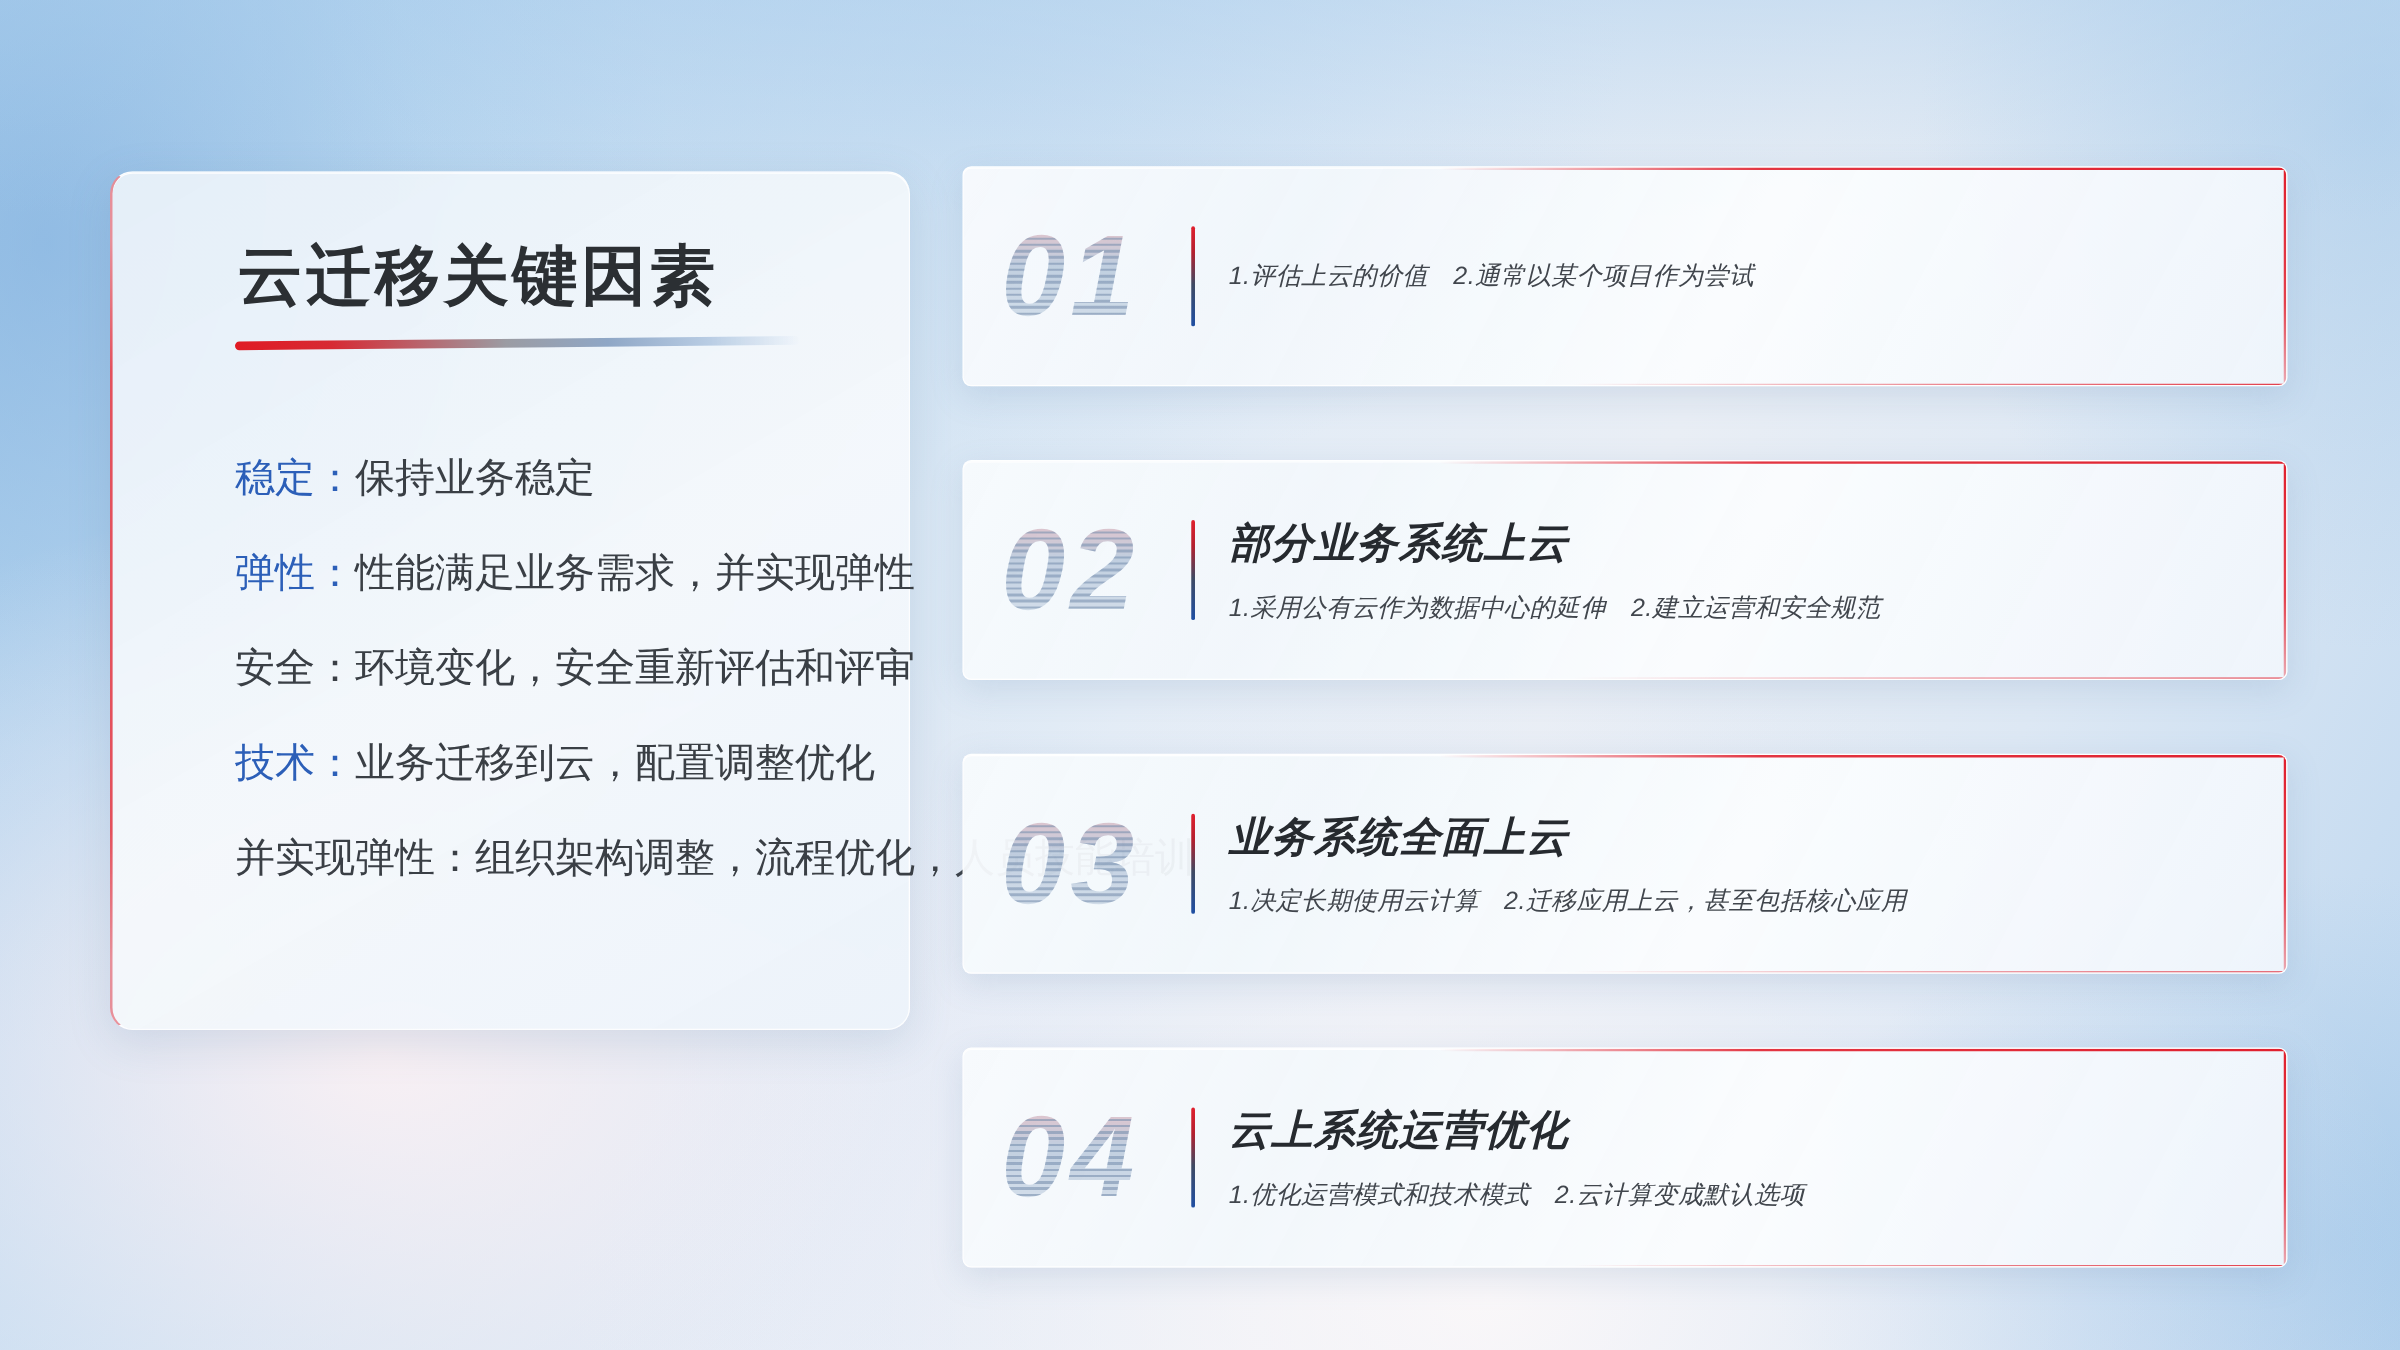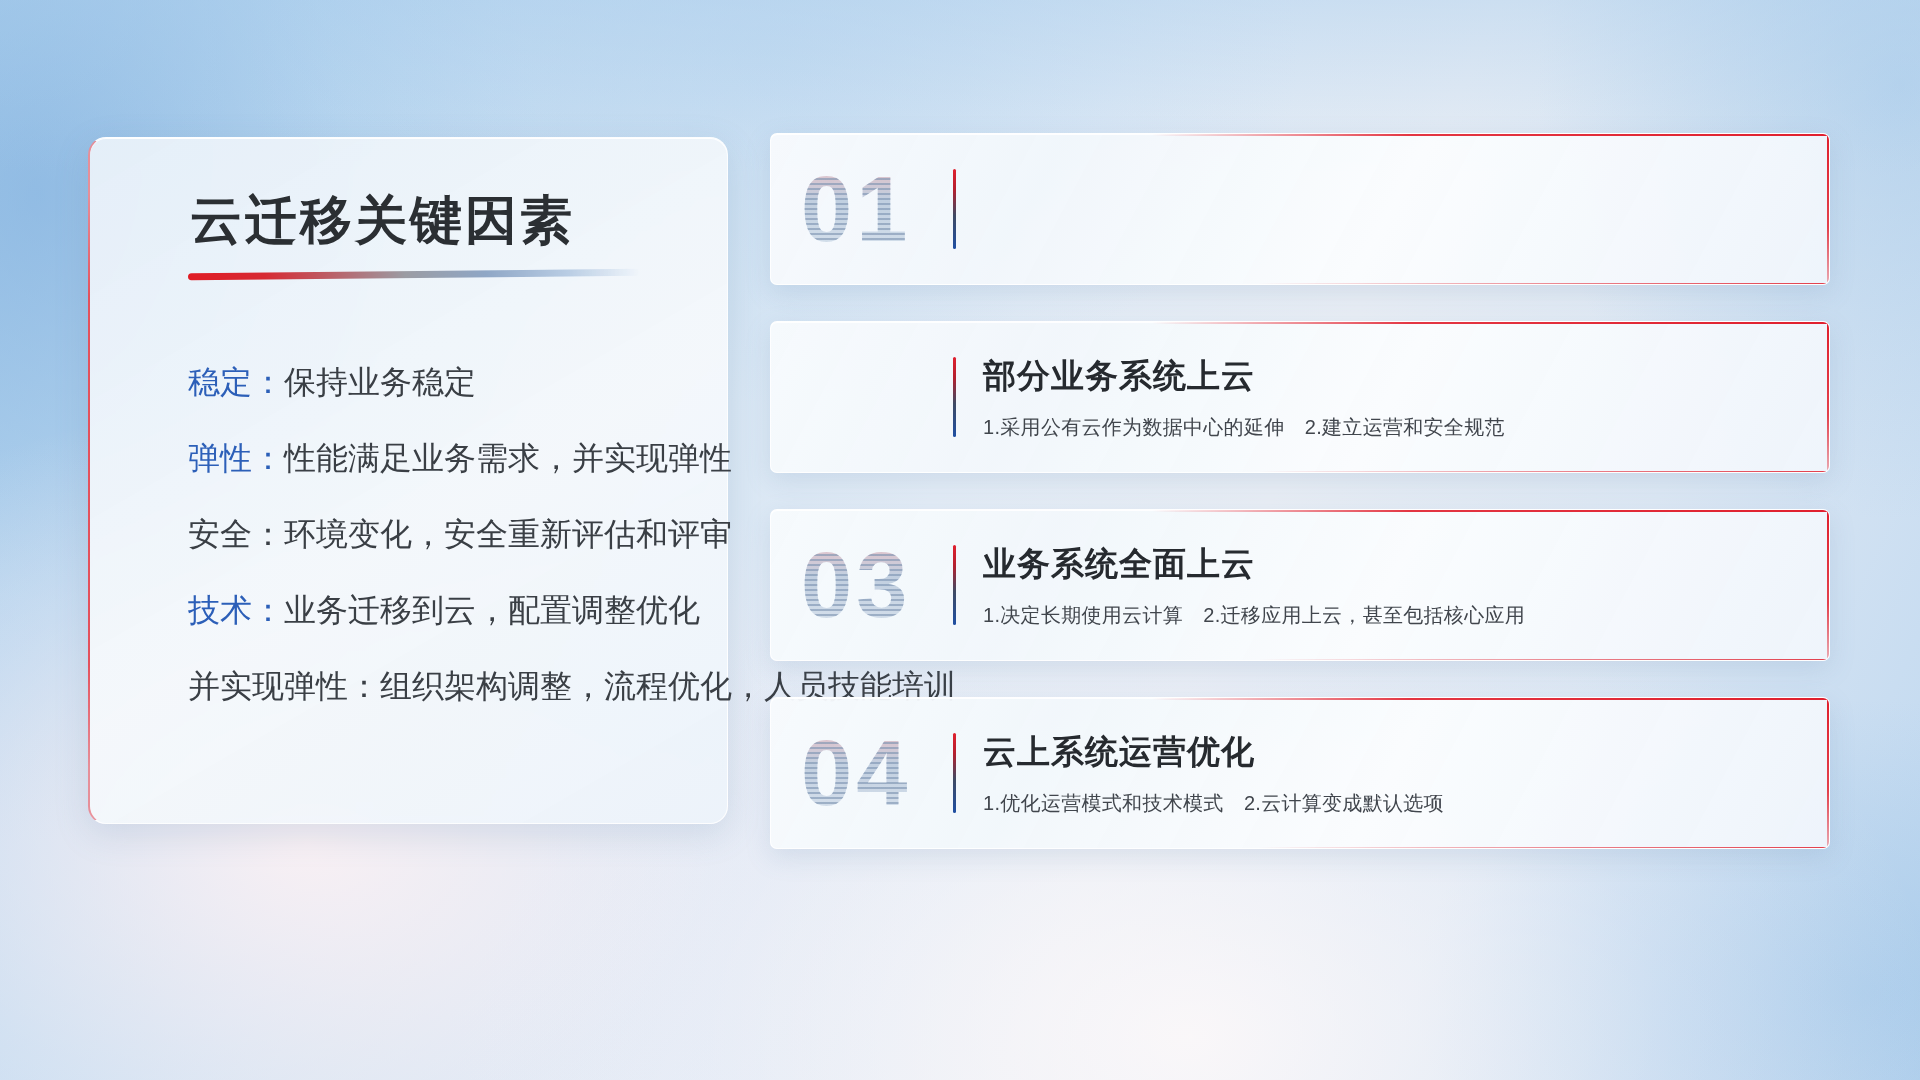--- a/index.html
+++ b/index.html
@@ -60,28 +60,29 @@
   .fact {
     font-size:32px; line-height:1; color:#3a3f45;
     margin-bottom:44px; white-space:nowrap;
   }
   .fact .k { color:#2c5fb8; }
   .fact .k.dark { color:#3a3f45; }
 
   
   #steps { position:absolute; left:770px; top:133px; width:1060px; }
   .step {
-    position:relative; height:152px; margin-bottom:36px;
+    position:relative; height:176px; margin-bottom:59px;
     border-radius:7px;
     background:linear-gradient(118deg,
       rgba(247,250,253,.97) 0%, rgba(242,247,251,.95) 26%,
       rgba(250,252,254,.97) 58%, rgba(240,245,251,.95) 100%);
     border:1px solid rgba(255,255,255,.9);
     box-shadow:0 8px 26px rgba(95,130,170,.17), inset 0 1px 0 rgba(255,255,255,.95);
     overflow:hidden;
+    font-style:italic;
   }
   .step .edge-top, .step .edge-right {
     position:absolute; background:#e0202e; pointer-events:none;
   }
   .step .edge-top { left:36%; right:0; top:0; height:1.6px;
     background:linear-gradient(90deg, rgba(224,32,46,0) 0%, rgba(224,32,46,.9) 38%, #e0202e 100%); }
   .step .edge-right { right:0; top:0; bottom:0; width:1.6px;
     background:linear-gradient(180deg,#e0202e 0%, rgba(224,32,46,.85) 62%, rgba(224,32,46,.35) 100%); }
   .step .edge-bot { position:absolute; left:46%; right:0; bottom:0; height:1.4px;
     background:linear-gradient(90deg, rgba(224,32,46,0) 0%, rgba(224,32,46,.55) 55%, rgba(224,32,46,.85) 100%); }
@@ -137,26 +138,28 @@
 </div>
 
 <div id="steps">
     <div class="step">
       <span class="edge-top"></span>
       <span class="edge-right"></span>
       <span class="edge-bot"></span>
       <div class="step-num">01</div>
       <span class="step-bar"></span>
       <div class="step-body">
+        <div class="step-desc">1.评估上云的价值　2.通常以某个项目作为尝试</div>
       </div>
     </div>
     <div class="step">
       <span class="edge-top"></span>
       <span class="edge-right"></span>
       <span class="edge-bot"></span>
+      <div class="step-num">02</div>
       <span class="step-bar"></span>
       <div class="step-body">
         <div class="step-title">部分业务系统上云</div>
         <div class="step-desc">1.采用公有云作为数据中心的延伸　2.建立运营和安全规范</div>
       </div>
     </div>
     <div class="step">
       <span class="edge-top"></span>
       <span class="edge-right"></span>
       <span class="edge-bot"></span>

